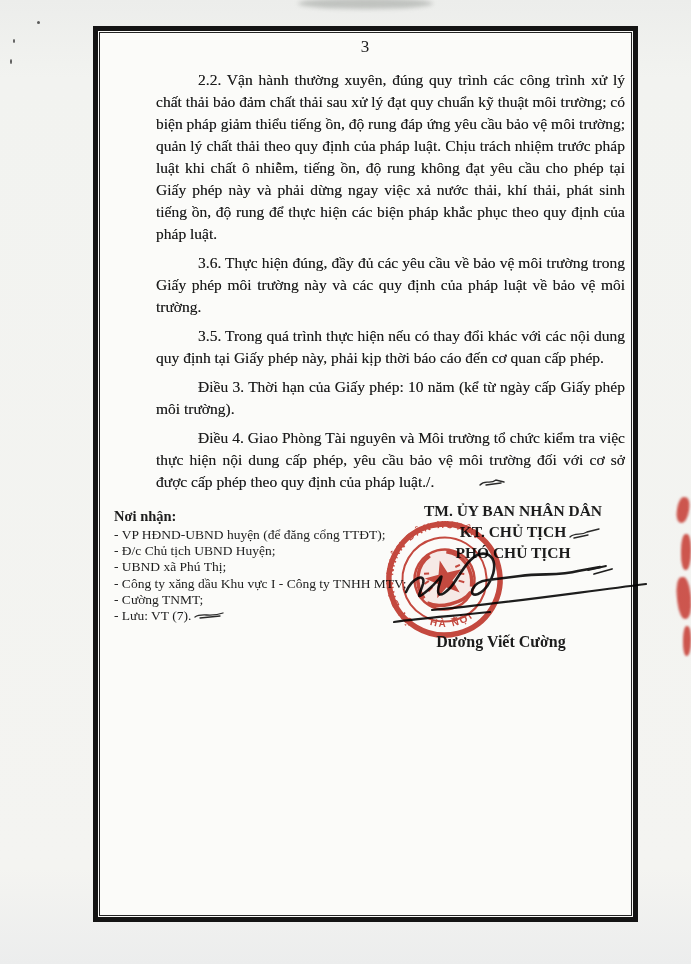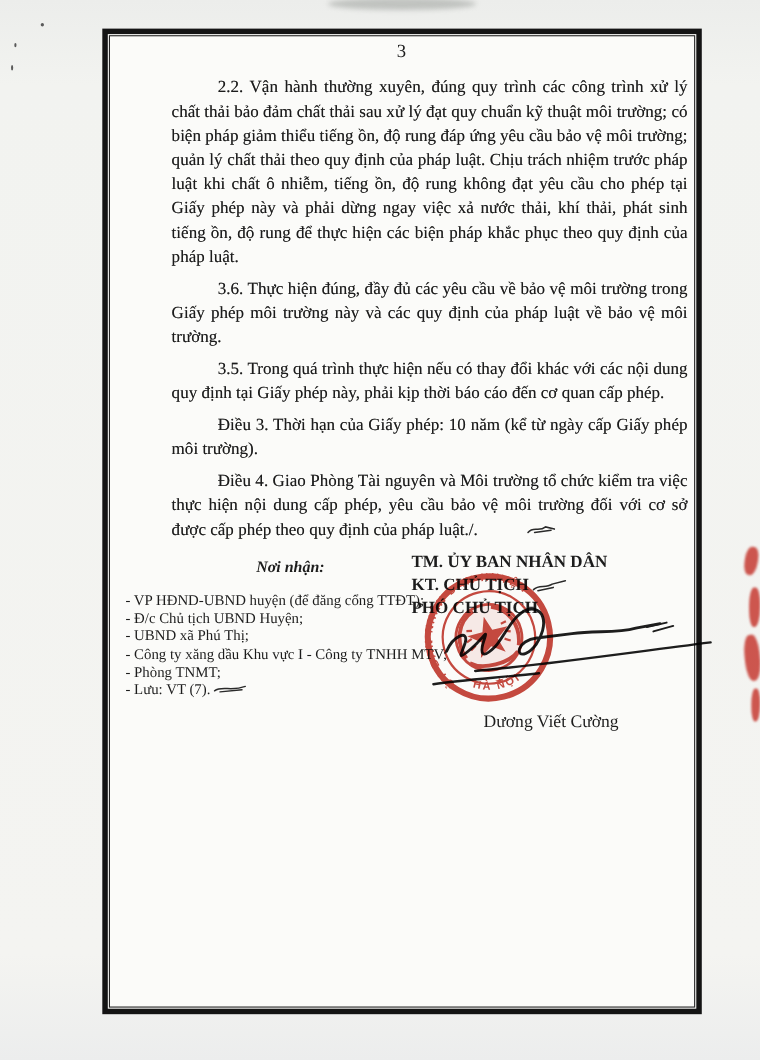--- a/index.html
+++ b/index.html
@@ -38,30 +38,30 @@
   }
   .plabel { }
   .plabel.bold { font-weight:400; }
 
   .flourish { display:inline-block; vertical-align:baseline; margin-left:3px; }
 
   
   .footer { position:relative; height:215px; margin-top:4px; }
 
   .recipients { position:absolute; left:0; top:5px; width:300px; }
-  .recipients-heading { font-weight:700; font-style:italic; font-size:14.5px; margin-bottom:11px;text-align:center; }
+  .recipients-heading { font-weight:700; font-size:14.5px; margin-bottom:0; }
   .recipient { font-size:13.5px; line-height:16.2px; white-space:nowrap; }
 
-  .sig-block { position:absolute; left:260px; top:0; width:230px; }
+  .sig-block { position:absolute; left:284px; top:0; width:230px; text-align:center; }
   .sig-line { font-weight:700; font-size:15.5px; line-height:21px; white-space:nowrap; }
   .kt-wrap { position:relative; display:inline-block; }
   .kt-flourish { position:absolute; right:-34px; top:3px; }
 
   .signer { position:absolute; left:297px; top:131px; width:180px; text-align:center;
-            font-weight:400; font-size:16px; white-space:nowrap;margin-top:15px; }
+            font-weight:700; font-size:16px; white-space:nowrap; }
 
   .stamp {
     position:absolute; left:270px; top:19px; width:121px; height:121px;
     mix-blend-mode:multiply; opacity:0.92; transform:rotate(-14deg);
   }
   .sig-scrawl { position:absolute; left:278px; top:36px; mix-blend-mode:multiply; }
 
   .red-smudge { position:absolute; background:rgba(193,41,32,0.78); filter:blur(1.1px);
                 border-radius:45% 40% 50% 42%; }
 </style>
@@ -97,21 +97,21 @@
               </svg></span></p>
 
         <div class="footer">
 
           <div class="recipients">
             <div class="recipients-heading">Nơi nhận:</div>
             <div class="recipient">- VP HĐND-UBND huyện (để đăng cổng TTĐT);</div>
             <div class="recipient">- Đ/c Chủ tịch UBND Huyện;</div>
             <div class="recipient">- UBND xã Phú Thị;</div>
             <div class="recipient">- Công ty xăng dầu Khu vực I - Công ty TNHH MTV;</div>
-            <div class="recipient">- Phòng TNMT;</div>
+            <div class="recipient">- Cường TNMT;</div>
             <div class="recipient"><span>- Lưu: VT (7).</span><span class="flourish"><svg width="30" height="9" viewBox="0 0 30 9">
                     <path d="M1,6 C8,1 16,7 29,2 M6,7 L26,5" stroke="#2a2a2a" stroke-width="1.3" fill="none" stroke-linecap="round"></path>
                   </svg></span></div>
           </div>
 
           <div class="sig-block">
             <div class="sig-line">TM. ỦY BAN NHÂN DÂN</div>
             <div class="sig-line"><span class="kt-wrap"><span>KT. CHỦ TỊCH</span><span class="kt-flourish"><svg width="32" height="12" viewBox="0 0 32 12">
                       <path d="M2,9 C7,4 13,8 19,4 L31,1 M6,10 L20,7" stroke="#2a2a2a" stroke-width="1.4" fill="none" stroke-linecap="round"></path>
                     </svg></span></span></div>

